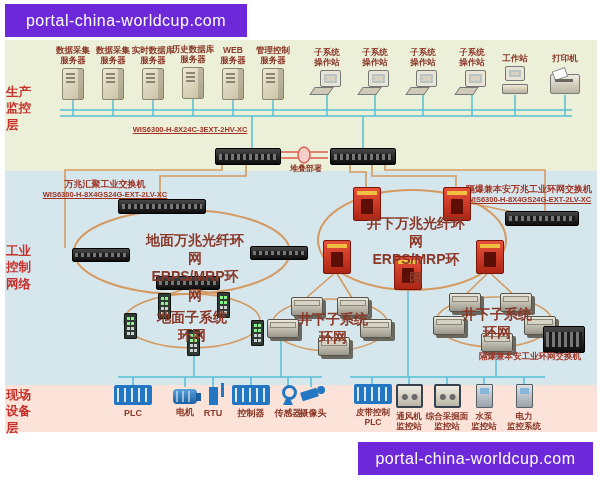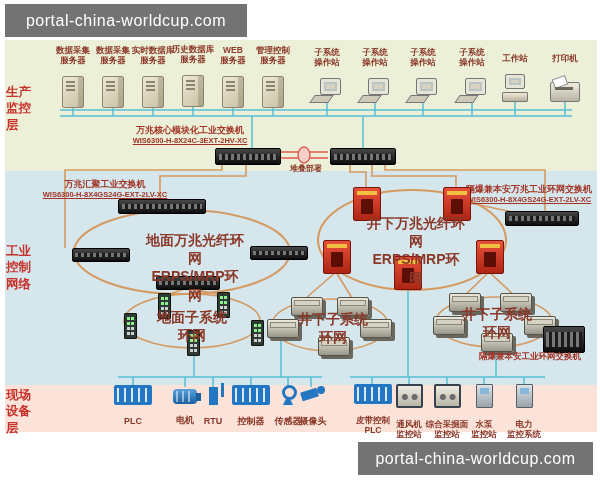--- a/index.html
+++ b/index.html
@@ -1,32 +1,32 @@
 <!DOCTYPE html>
 <html><head>
 <meta charset="utf-8">
 <style>
   html,body{margin:0;padding:0;}
   body{
     width:600px;height:480px;position:relative;overflow:hidden;
     background:#ffffff;font-family:"Liberation Sans",sans-serif;
     -webkit-font-smoothing:antialiased;
   }
-  .wm{position:absolute;background:#737373;color:#fff;display:flex;align-items:center;justify-content:center;
+  .wm{position:absolute;background:#6d28d9;color:#fff;display:flex;align-items:center;justify-content:center;
       font-size:16px;letter-spacing:0.5px;}
   .wm-top{left:5px;top:4px;width:242px;height:33px;}
   .wm-bottom{left:358px;top:442px;width:235px;height:33px;}
   .band{position:absolute;left:5px;width:592px;}
   .band1{top:40px;height:131px;background:#edf0d9;}
   .band2{top:171px;height:214px;background:#d5e6ec;}
   .band3{top:385px;height:47px;background:#fbe3d9;}
   .layer{position:absolute;left:6px;width:30px;font-size:12.5px;font-weight:bold;color:#c8312b;
          text-align:left;white-space:pre-line;line-height:1.3;}
   .links{position:absolute;left:0;top:0;}
-  .dev{position:absolute;display:flex;flex-direction:column;align-items:center;gap:11px;}
+  .dev{position:absolute;display:flex;flex-direction:column;align-items:center;gap:3px;}
   .lbl{font-size:8.5px;font-weight:bold;color:#8a3828;text-align:center;white-space:pre-line;line-height:1.2;}
   .ringlbl{position:absolute;font-size:14px;font-weight:bold;color:#8a3828;text-align:center;
            white-space:pre-line;line-height:1.3;}
   .swlbl{position:absolute;text-align:center;color:#a03324;line-height:1.2;}
   .swlbl .nm{display:block;font-size:9px;font-weight:bold;}
   .swlbl .md{display:block;font-size:7.5px;font-weight:bold;text-decoration:underline;}
   
   .icon-server{width:20px;height:30px;background:linear-gradient(135deg,#eee8d4,#c9c0a4);
     border:1px solid #8a8570;border-radius:2px;box-shadow:inset -5px 0 0 rgba(90,85,60,.25);position:relative;}
   .icon-server::before{content:"";position:absolute;left:3px;top:4px;width:9px;height:2px;background:#8a8570;
@@ -191,21 +191,20 @@
 <div class="dev" style="left:493px;top:53px;width:44px">
   <div class="lbl">工作站</div>
   <div class="icon-ws"></div>
 </div>
 <div class="dev" style="left:543px;top:53px;width:44px">
   <div class="lbl">打印机</div>
   <div class="icon-printer"></div>
 </div>
 
 <div class="swlbl" style="left:125px;top:125px;width:130px">
-  <span class="nm">万兆核心模块化工业交换机</span>
   <span class="md">WIS6300-H-8X24C-3EXT-2HV-XC</span>
 </div>
 <div class="rack" style="left:215px;top:148px;width:64px;height:15px"></div>
 <div class="rack" style="left:330px;top:148px;width:64px;height:15px"></div>
 <div class="ringlbl" style="left:276px;top:164px;width:60px;font-size:8px">堆叠部署</div>
 
 <div class="swlbl" style="left:25px;top:179px;width:160px">
   <span class="nm">万兆汇聚工业交换机</span>
   <span class="md">WIS6300-H-8X4GS24G-EXT-2LV-XC</span>
 </div>

